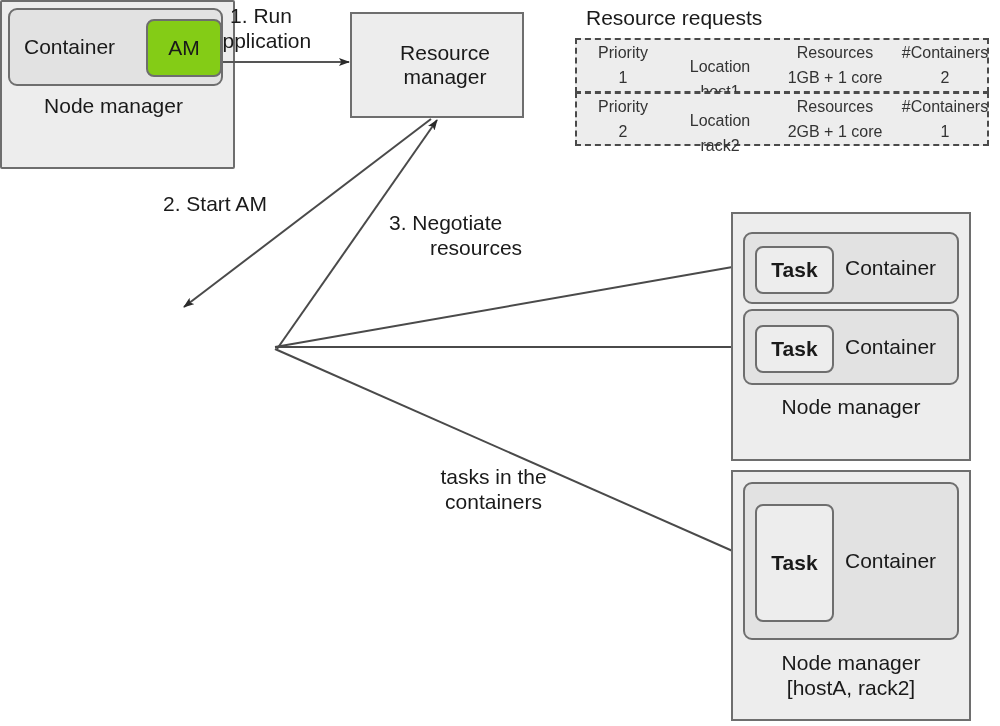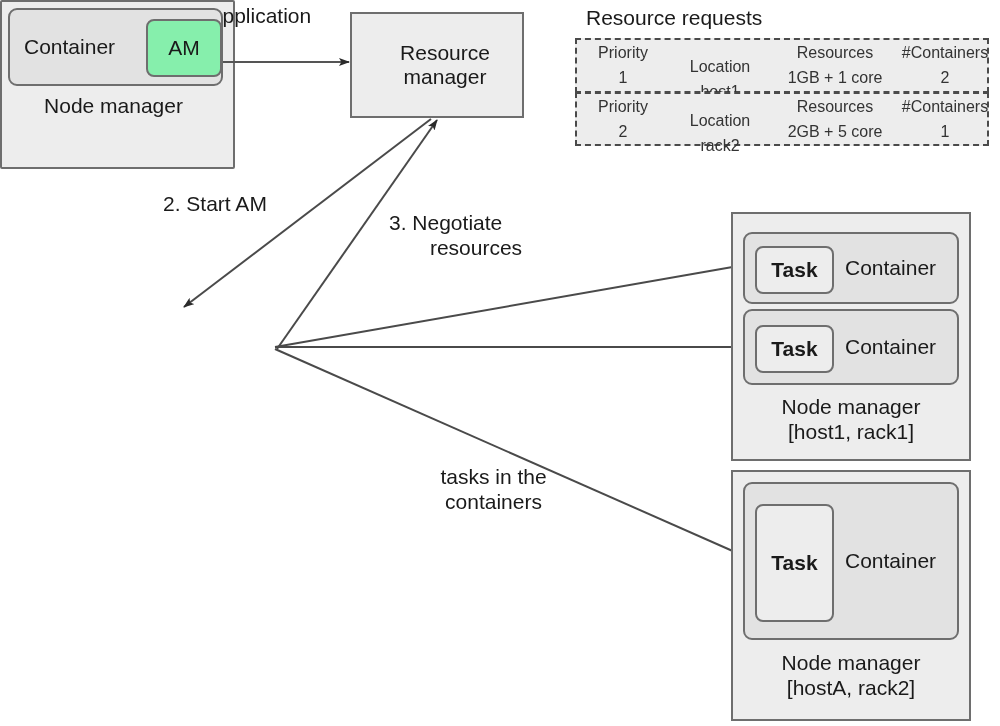--- a/index.html
+++ b/index.html
@@ -43,21 +43,21 @@
   .c3{flex:0 0 92px;}
 
   
   #nm-left{left:54px;top:306px;width:231px;height:165px;}
   #nm-left-inner{position:absolute;left:8px;top:8px;width:211px;height:74px;
      background:#e2e2e2;border:2px solid #6e6e6e;border-radius:9px;
      display:flex;align-items:center;}
   #nm-left-container-label{position:absolute;left:14px;top:50%;transform:translateY(-50%);
      font-size:21px;}
   #am-box{position:absolute;left:136px;top:9px;width:72px;height:54px;
-     background:#86efac;border:2px solid #6e6e6e;border-radius:8px;
+     background:#84cc16;border:2px solid #6e6e6e;border-radius:8px;
      display:flex;align-items:center;justify-content:center;font-size:21px;}
   #nm-left-caption{position:absolute;left:0;top:93px;width:227px;font-size:21px;
      text-align:center;line-height:1.2;}
 
   
   .nm-right{position:absolute;background:#ededed;border:2px solid #6e6e6e;box-sizing:border-box;}
   #nm-host1{left:731px;top:212px;width:240px;height:249px;}
   #nm-hostA{left:731px;top:470px;width:240px;height:251px;}
 
   .ctr{position:absolute;background:#e2e2e2;border:2px solid #6e6e6e;border-radius:9px;
@@ -116,20 +116,21 @@
   <div class="box" id="client">
     <span>Client</span>
   </div>
 
   <div class="box" id="resource-manager">
     <span>Resource</span>
     <span>manager</span>
   </div>
 
   <div class="label" id="lbl-1">
+    <div>1. Run</div>
     <div>application</div>
   </div>
 
   <div class="label" id="lbl-2">
     <div>2. Start AM</div>
   </div>
 
   <div class="label" id="lbl-3">
     <div>3. Negotiate</div>
     <div style="text-align:center;padding-left:14px;">resources</div>
@@ -160,21 +161,21 @@
   <div class="rr-row" id="rr-row-1">
     <div class="rr-line">
       <div class="rr-cell c0">Priority</div>
       <div class="rr-cell c1">Location</div>
       <div class="rr-cell c2">Resources</div>
       <div class="rr-cell c3">#Containers</div>
     </div>
     <div class="rr-line">
       <div class="rr-cell c0">2</div>
       <div class="rr-cell c1">rack2</div>
-      <div class="rr-cell c2">2GB + 5 core</div>
+      <div class="rr-cell c2">2GB + 1 core</div>
       <div class="rr-cell c3">1</div>
     </div>
   </div>
 
   <div class="node node-sq" id="nm-left">
     <div id="nm-left-inner">
       <span id="nm-left-container-label">Container</span>
       <div id="am-box">
         <span>AM</span>
       </div>
@@ -192,21 +193,20 @@
       <span class="ctr-label" id="ctrlab-1">Container</span>
     </div>
     <div class="ctr" id="ctr-2">
       <div class="task" id="task-2">
         <span>Task</span>
       </div>
       <span class="ctr-label" id="ctrlab-2">Container</span>
     </div>
     <div id="nm-host1-caption">
       <div>Node manager</div>
-      <div>[host1, rack1]</div>
     </div>
   </div>
 
   <div class="nm-right" id="nm-hostA">
     <div class="ctr" id="ctr-3">
       <div class="task" id="task-3">
         <span>Task</span>
       </div>
       <span class="ctr-label" id="ctrlab-3">Container</span>
     </div>

